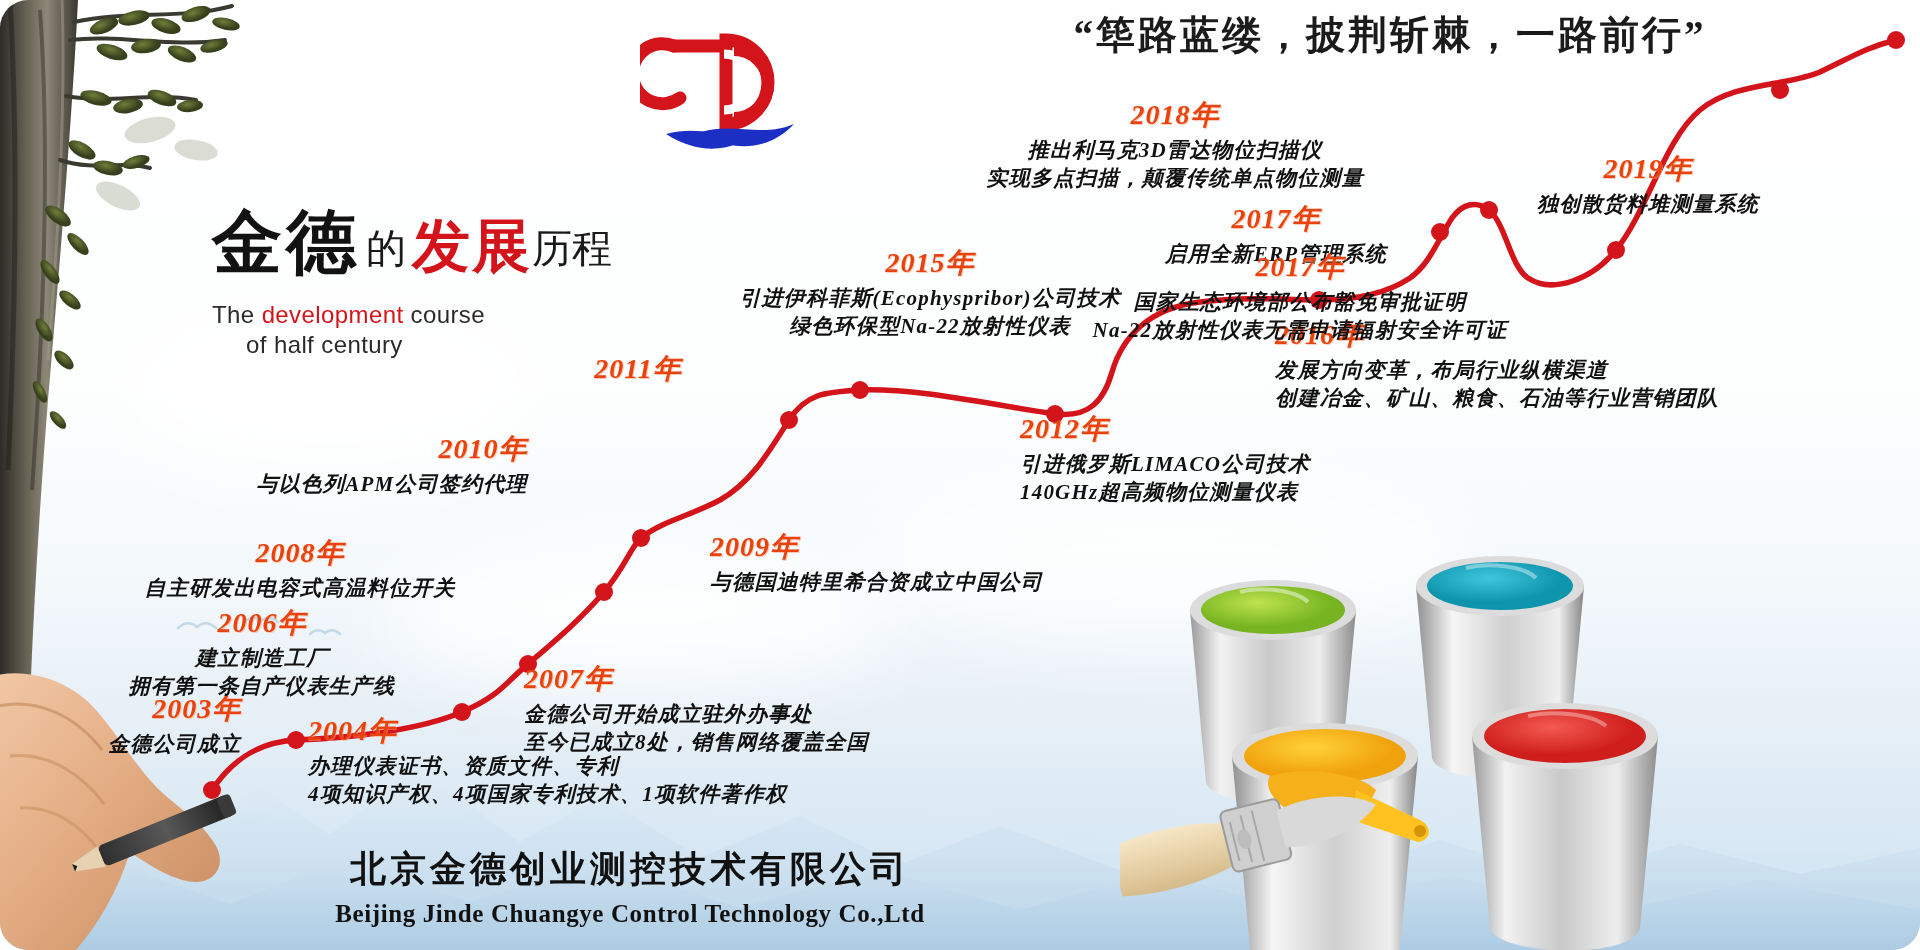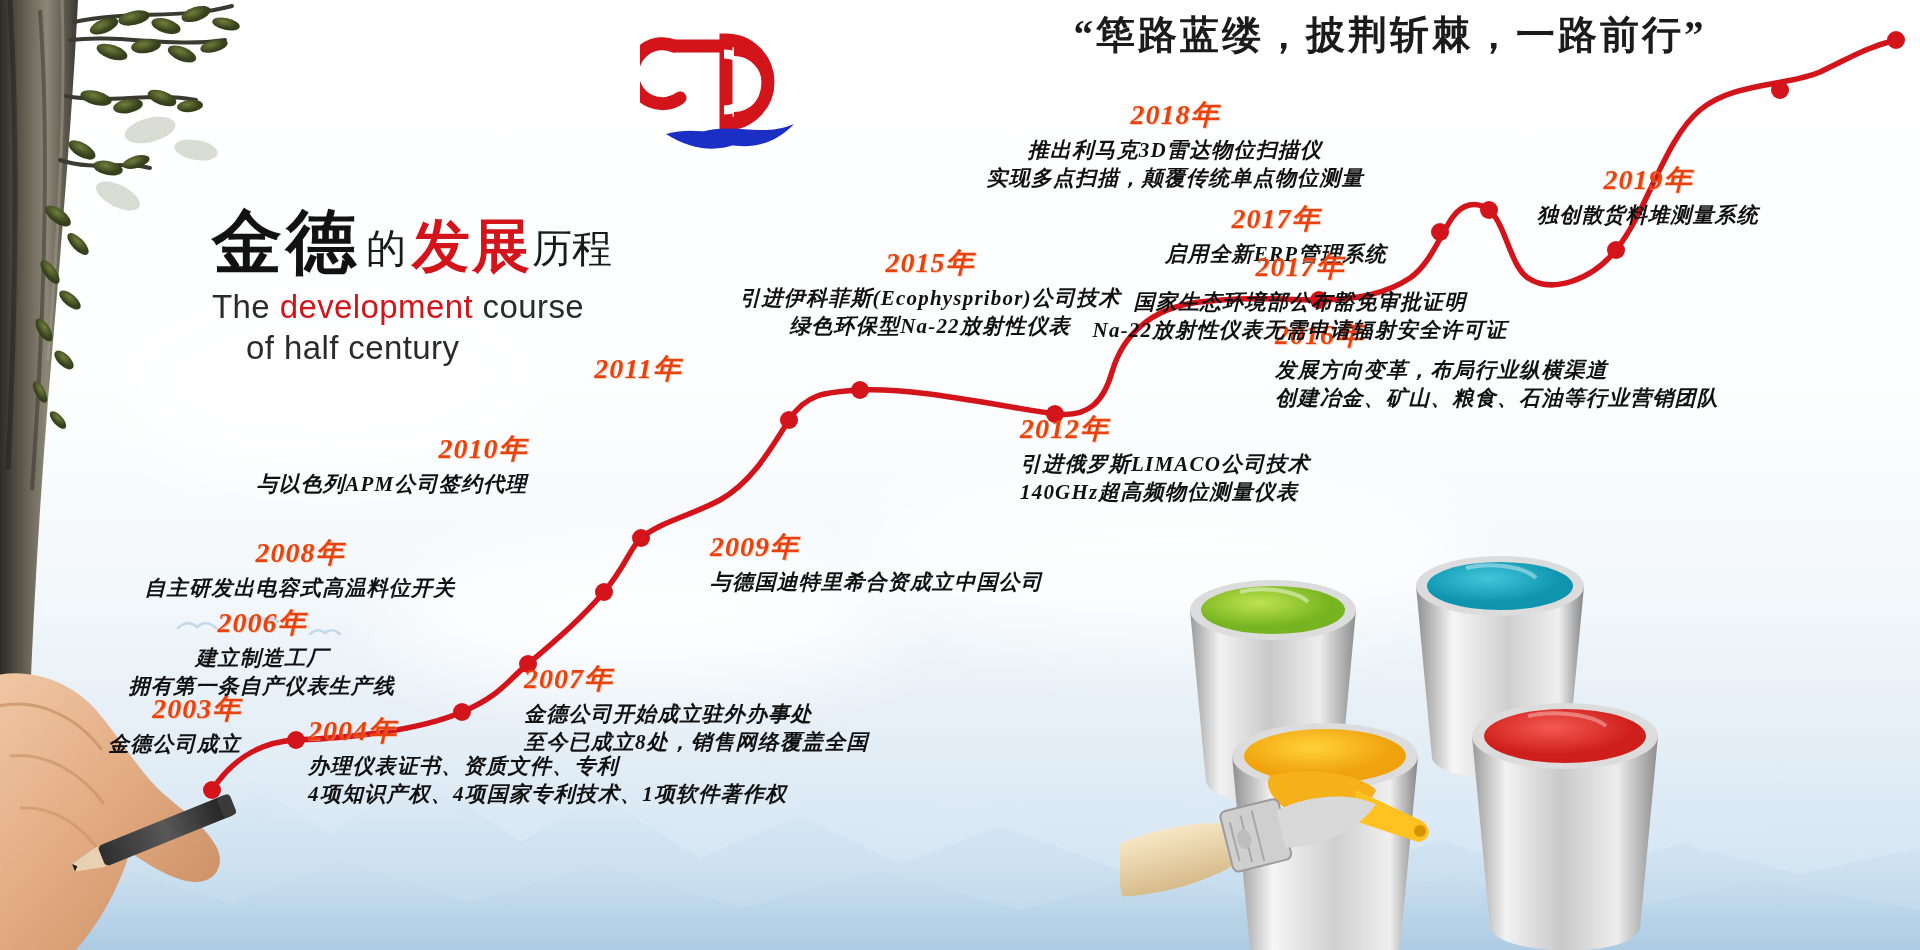--- a/index.html
+++ b/index.html
@@ -2,20 +2,21 @@
 <html><head>
 <meta charset="utf-8">
 <style>
   html,body{margin:0;padding:0;}
   body{width:1920px;height:950px;overflow:hidden;font-family:"Liberation Sans",sans-serif;}
 
   #poster{
     position:relative;width:1920px;height:950px;overflow:hidden;
     background:
       linear-gradient(180deg,#ffffff 0%,#fdfefe 40%,#f3f8fb 62%,#e4eef6 78%,#d8e8f4 88%,#cfe3f2 100%);
+    border-radius: 28px;
   }
 
   
   .mtn{position:absolute;bottom:0;left:0;width:100%;height:330px;pointer-events:none;}
   .mtn svg{display:block;width:100%;height:100%;}
 
   
   .mist{position:absolute;border-radius:50%;filter:blur(38px);pointer-events:none;}
 
   
@@ -41,22 +42,22 @@
 
   
   #headline{position:absolute;left:212px;top:208px;}
   #hl-cn{font-family:"Liberation Serif",serif;font-size:0;white-space:nowrap;line-height:1;}
   #hl-cn span{display:inline-block;vertical-align:baseline;}
   .cn-big{font-size:70px;font-weight:bold;color:#121212;letter-spacing:4px;}
   .cn-mid{font-size:40px;color:#1a1a1a;padding:0 6px;position:relative;top:-4px;}
   .cn-red{font-size:58px;font-weight:bold;color:#d4141b;letter-spacing:2px;}
   .cn-blk{font-size:40px;color:#1a1a1a;position:relative;top:-4px;}
   #hl-en{
-    margin-top:8px;font-family:"Liberation Sans",sans-serif;
-    font-size:33px;color:#2b2b2b;line-height:1.25;letter-spacing:.4px;
+    margin-top:22px;font-family:"Liberation Sans",sans-serif;
+    font-size:24px;color:#2b2b2b;line-height:1.25;letter-spacing:.4px;
   }
   #hl-en .red{color:#d4141b;}
   #hl-en .l2{display:block;padding-left:34px;}
 
   
   #curve{position:absolute;left:0;top:0;width:1920px;height:950px;pointer-events:none;}
 
   
   .ms{position:absolute;white-space:nowrap;}
   .ms .yr{
@@ -334,21 +335,21 @@
       <div class="ms c" style="left: 1300px; top: 248px; transform: translateX(-50%);">
         <span class="yr">2017年</span>
         <span class="ln">国家生态环境部公布豁免审批证明</span>
         <span class="ln">Na-22放射性仪表无需申请辐射安全许可证</span>
       </div>
       <div class="ms c" style="left: 1175px; top: 96px; transform: translateX(-50%);">
         <span class="yr">2018年</span>
         <span class="ln">推出利马克3D雷达物位扫描仪</span>
         <span class="ln">实现多点扫描，颠覆传统单点物位测量</span>
       </div>
-      <div class="ms c" style="left: 1648px; top: 150px; transform: translateX(-50%); margin-top: 11px;">
+      <div class="ms c" style="left: 1648px; top: 150px; transform: translateX(-50%);">
         <span class="yr">2019年</span>
         <span class="ln">独创散货料堆测量系统</span>
       </div>
     </div>
 
   <svg id="cans" viewBox="0 0 820 480">
     <defs>
       <linearGradient id="metal" x1="0" y1="0" x2="1" y2="0">
         <stop offset="0%" stop-color="#9a9a9a"></stop>
         <stop offset="18%" stop-color="#f2f2f2"></stop>
@@ -419,14 +420,18 @@
     <g transform="rotate(-14 120 340)">
       <path d="M-10,326 C30,318 74,320 108,330 L108,372 C74,382 30,384 -10,376 Z" fill="url(#brushw)"></path>
       <rect x="104" y="318" width="60" height="62" rx="6" fill="#cfcfcf"></rect>
       <rect x="104" y="318" width="60" height="62" rx="6" fill="none" stroke="#9b9b9b" stroke-width="2"></rect>
       <path d="M112,330 L112,370 M124,326 L124,374 M136,324 L136,376" stroke="#a8a8a8" stroke-width="2"></path>
       <path d="M160,330 C196,322 236,330 258,348 C236,368 196,376 160,368 Z" fill="#d9d9d9"></path>
       <ellipse cx="122" cy="350" rx="7" ry="10" fill="#bdbdbd"></ellipse>
     </g>
   </svg>
 
+  <div id="footer">
+    <div id="ft-cn">北京金德创业测控技术有限公司</div>
+    <div id="ft-en">Beijing Jinde Chuangye Control Technology Co.,Ltd</div>
+  </div>
 
 </div>
 
 </body></html>

